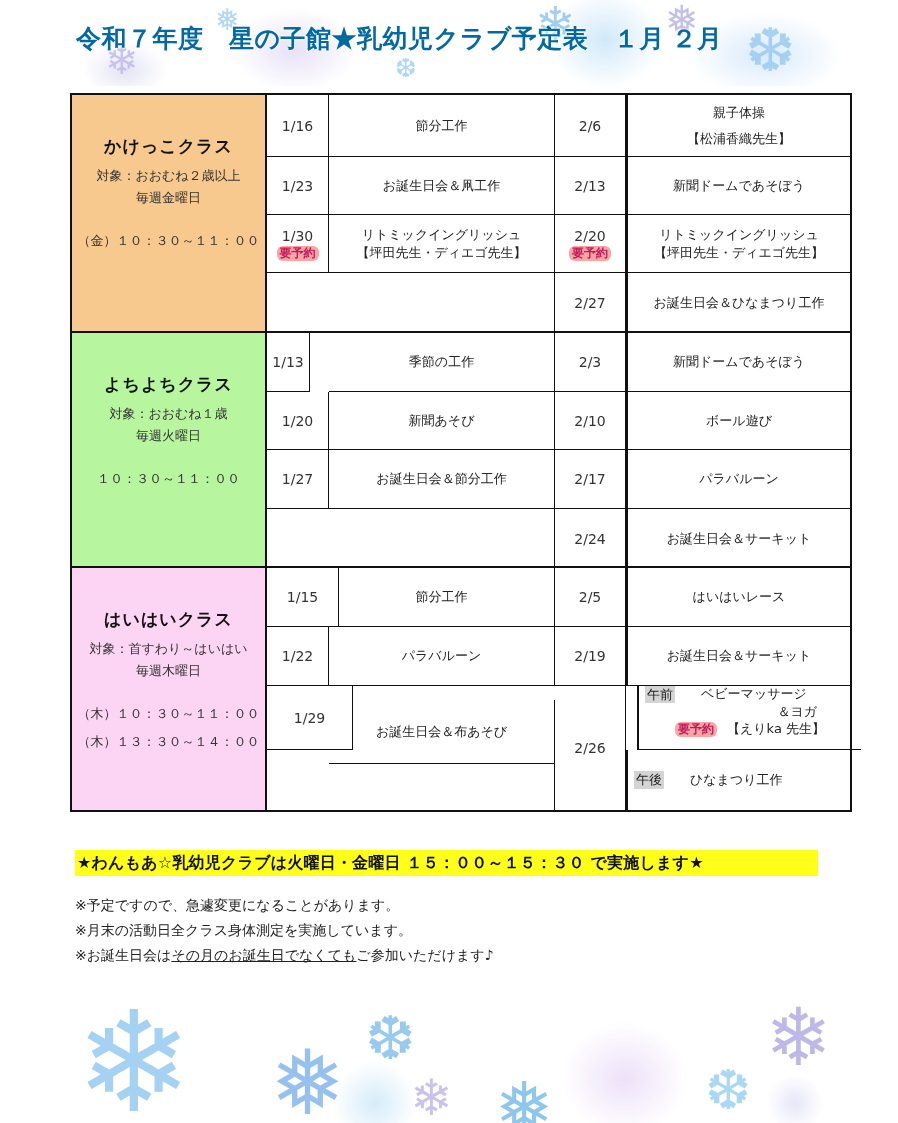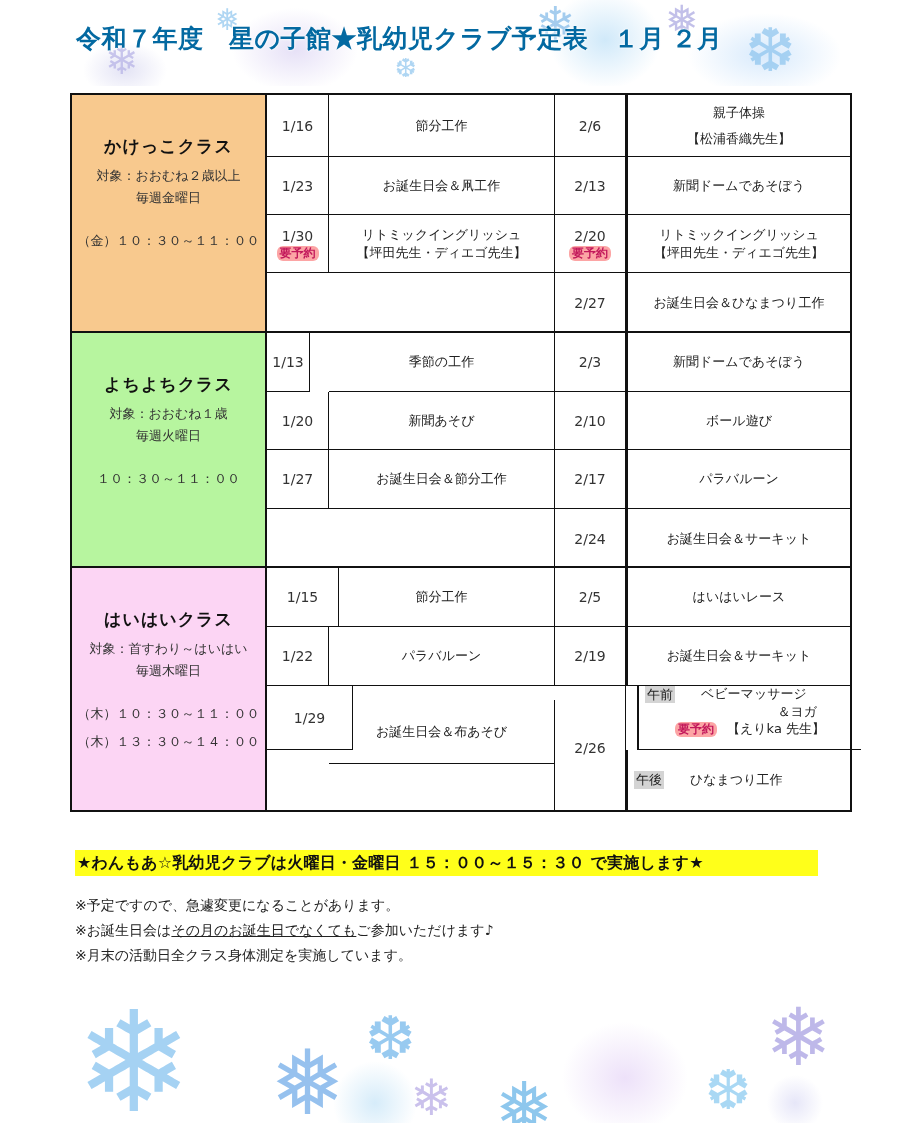--- a/index.html
+++ b/index.html
@@ -261,24 +261,24 @@
         <span class="ampm-tag">午後</span>
         <span style="margin-left:26px;">ひなまつり工作</span>
       </div>
     </div>
   </div>
 </div>
 
 <div class="banner-note">★わんもあ☆乳幼児クラブは火曜日・金曜日 １５：００～１５：３０ で実施します★</div>
 <div class="notes">
   <div>※予定ですので、急遽変更になることがあります。</div>
+  <div>※月末の活動日全クラス身体測定を実施しています。</div>
   <div>
     <span>※お誕生日会は</span><span class="underline">その月のお誕生日でなくても</span><span>ご参加いただけます♪</span>
   </div>
-  <div>※月末の活動日全クラス身体測定を実施しています。</div>
 </div>
 
 <div class="footer-banner">
   <span class="flake" style="left:10px;top:0px;font-size:140px;color:#7fbfee;">❄</span>
   <span class="flake" style="left:205px;top:45px;font-size:90px;color:#6aa8e8;">❅</span>
   <span class="flake" style="left:300px;top:15px;font-size:60px;color:#6db4ea;">❆</span>
   <span class="flake" style="left:345px;top:80px;font-size:50px;color:#b4a8e4;">❄</span>
   <span class="flake" style="left:430px;top:80px;font-size:70px;color:#5fb0e6;">❅</span>
   <span class="flake" style="left:640px;top:70px;font-size:55px;color:#86c8f0;">❆</span>
   <span class="flake" style="left:700px;top:5px;font-size:80px;color:#a39be0;">❄</span>

